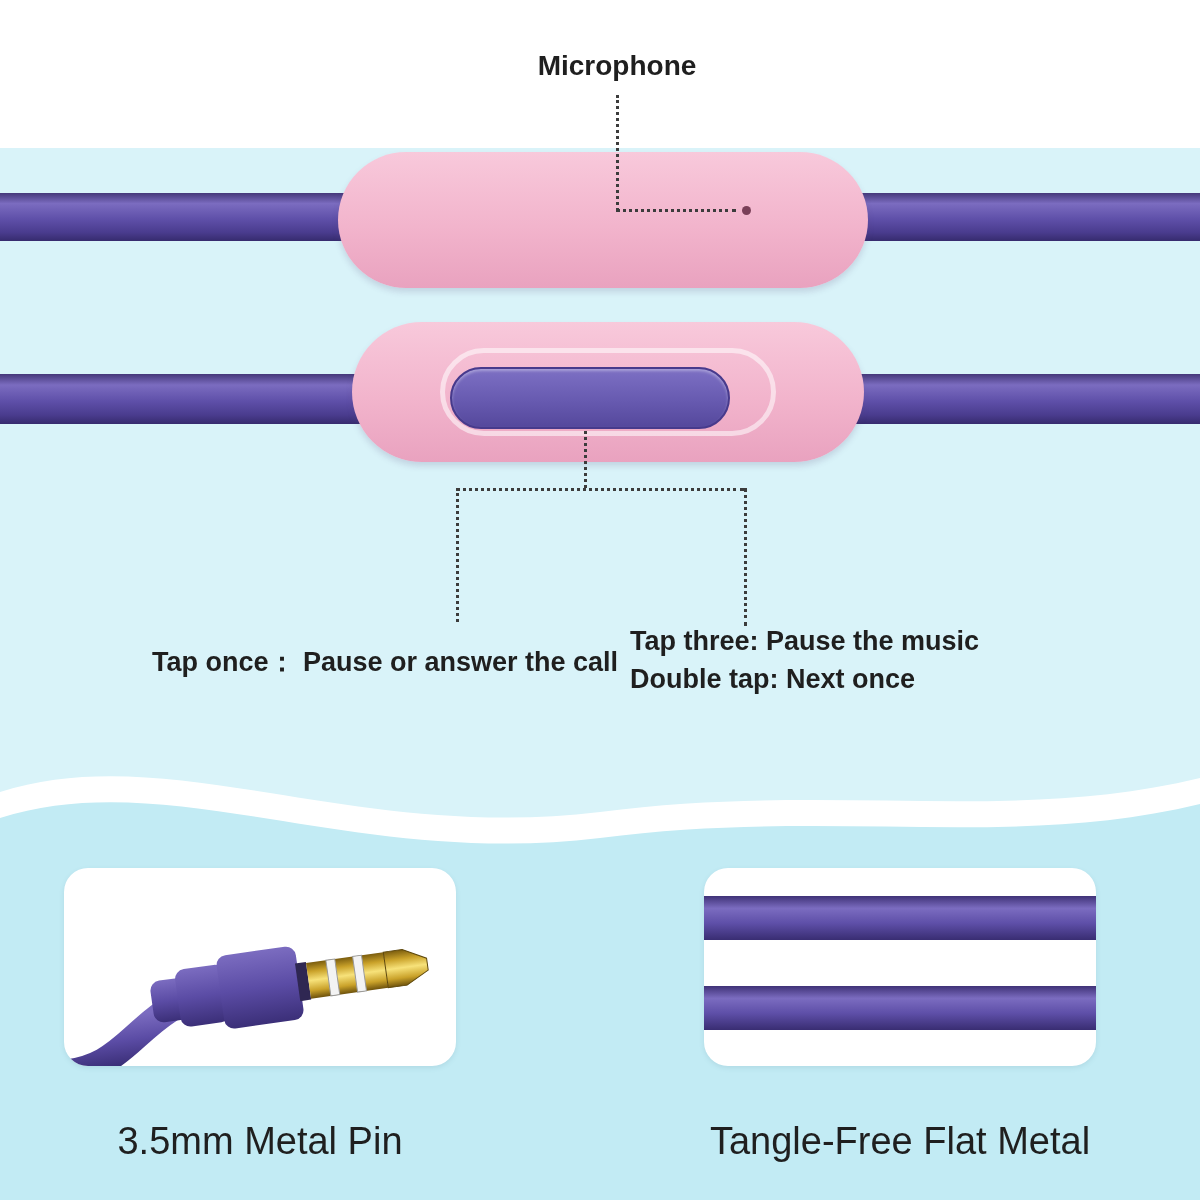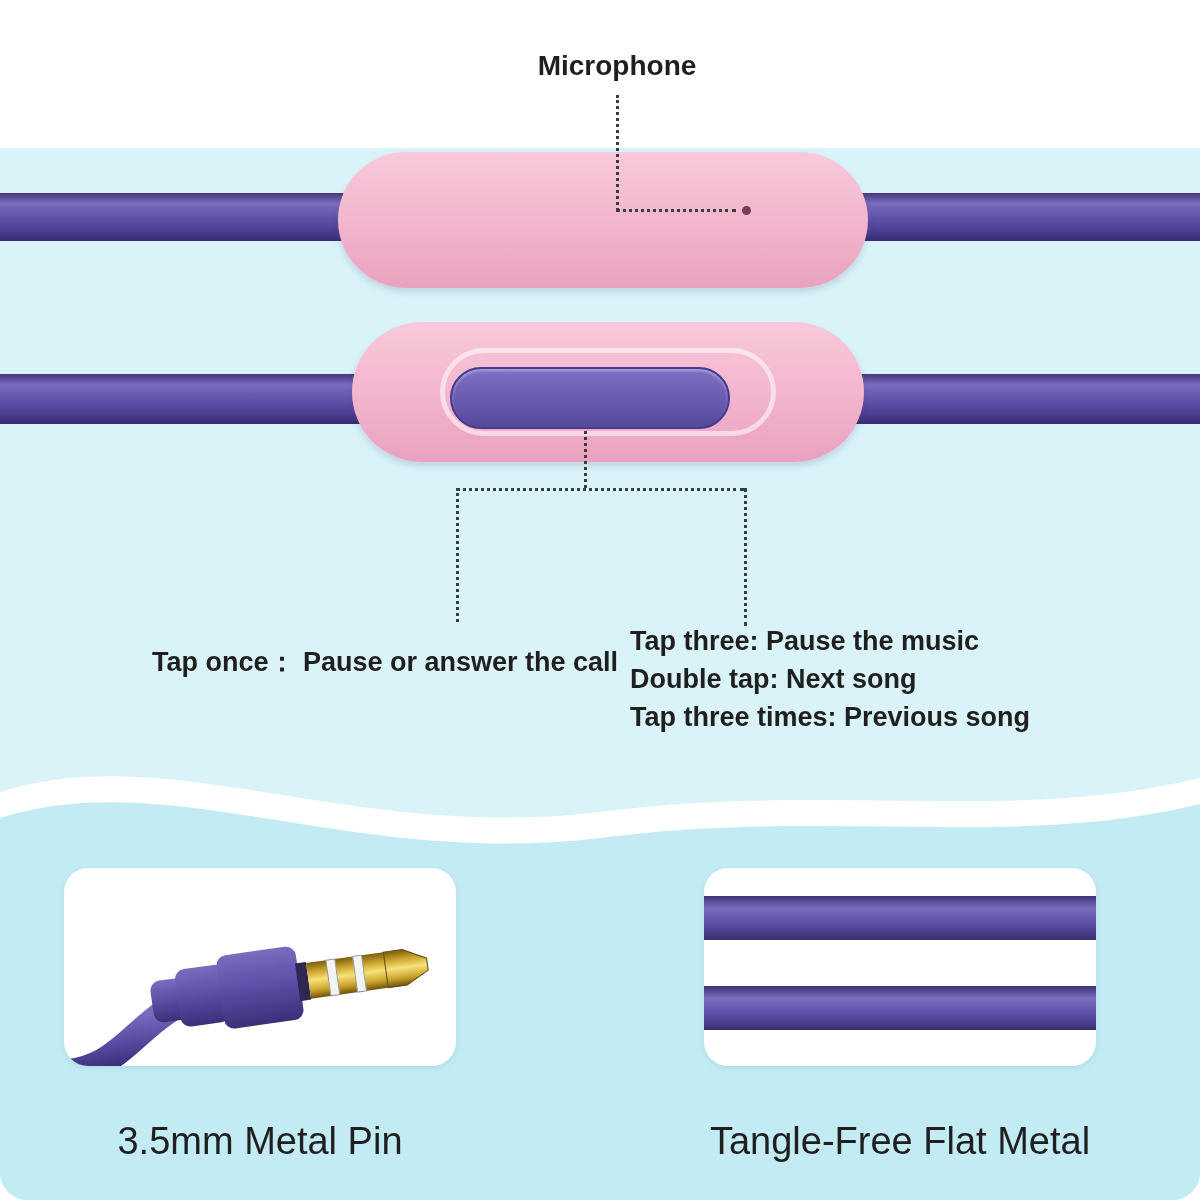--- a/index.html
+++ b/index.html
@@ -1,19 +1,19 @@
 <!DOCTYPE html>
 <html><head>
 <meta charset="utf-8">
 <style>
   * { margin:0; padding:0; box-sizing:border-box; }
   html,body { background:#fff; }
   .stage {
     position:relative; width:1200px; height:1200px; overflow:hidden;
-    font-family:"Liberation Sans","DejaVu Sans",sans-serif; color:#1f1f1f;border-radius:27px;
+    font-family:"Liberation Sans","DejaVu Sans",sans-serif; color:#1f1f1f;
   }
   .abs { position:absolute; }
 
   
   .bg-top    { left:0; top:0; width:1200px; height:148px; background:#ffffff; }
   .bg-main   { left:0; top:148px; width:1200px; height:712px; background:#d9f3f9; }
   .bg-bottom { left:0; top:858px; width:1200px; height:342px; background:#c2ebf4; }
   .wave-svg  { left:0; top:720px; width:1200px; height:150px; }
 
   
@@ -120,22 +120,21 @@
   <div class="abs control-button"></div>
 
   <div class="abs dot-v btn-lead-v"></div>
   <div class="abs dot-h bracket-h"></div>
   <div class="abs dot-v bracket-l"></div>
   <div class="abs dot-v bracket-r"></div>
 
   <div class="abs call-label">Tap once：  Pause or answer the call</div>
   <div class="abs music-block">
     <div>Tap three: Pause the music</div>
-    <div>Double tap: Next song</div>
-    <div>Tap three times: Previous song</div>
+    <div>Double tap: Next once</div>
   </div>
 
   <div class="abs card card-jack">
     <svg width="392" height="198" viewBox="0 0 392 198">
       <defs>
         <linearGradient id="gold" x1="0" y1="0" x2="0" y2="1">
           <stop offset="0" stop-color="#7a5c0e"></stop>
           <stop offset="0.25" stop-color="#caa22a"></stop>
           <stop offset="0.5" stop-color="#f7e27a"></stop>
           <stop offset="0.78" stop-color="#caa22a"></stop>

